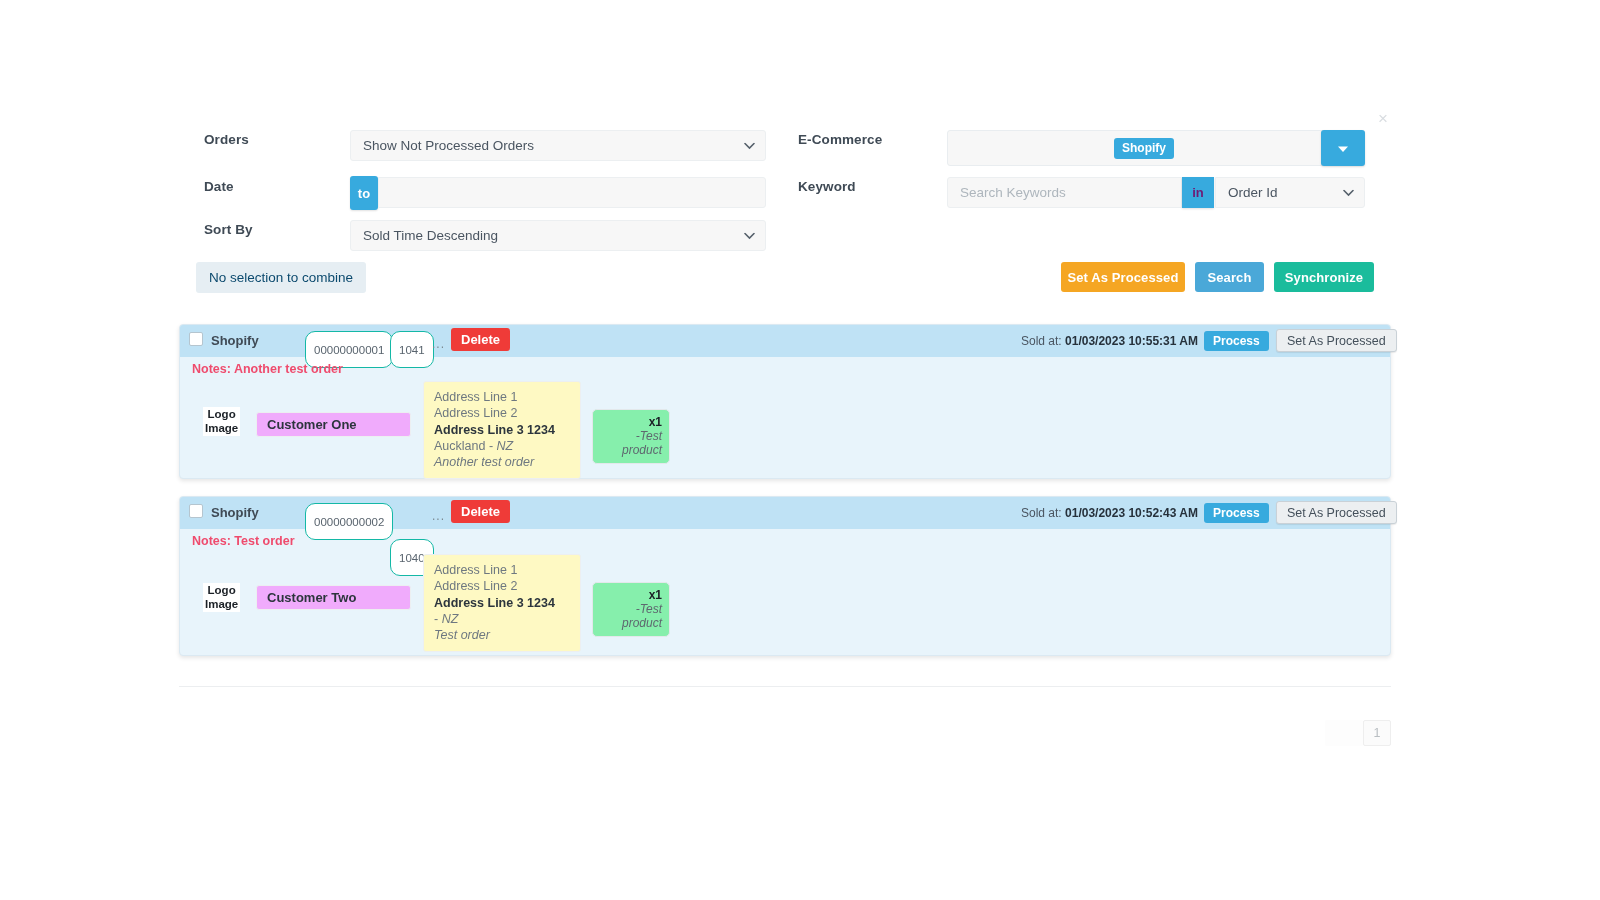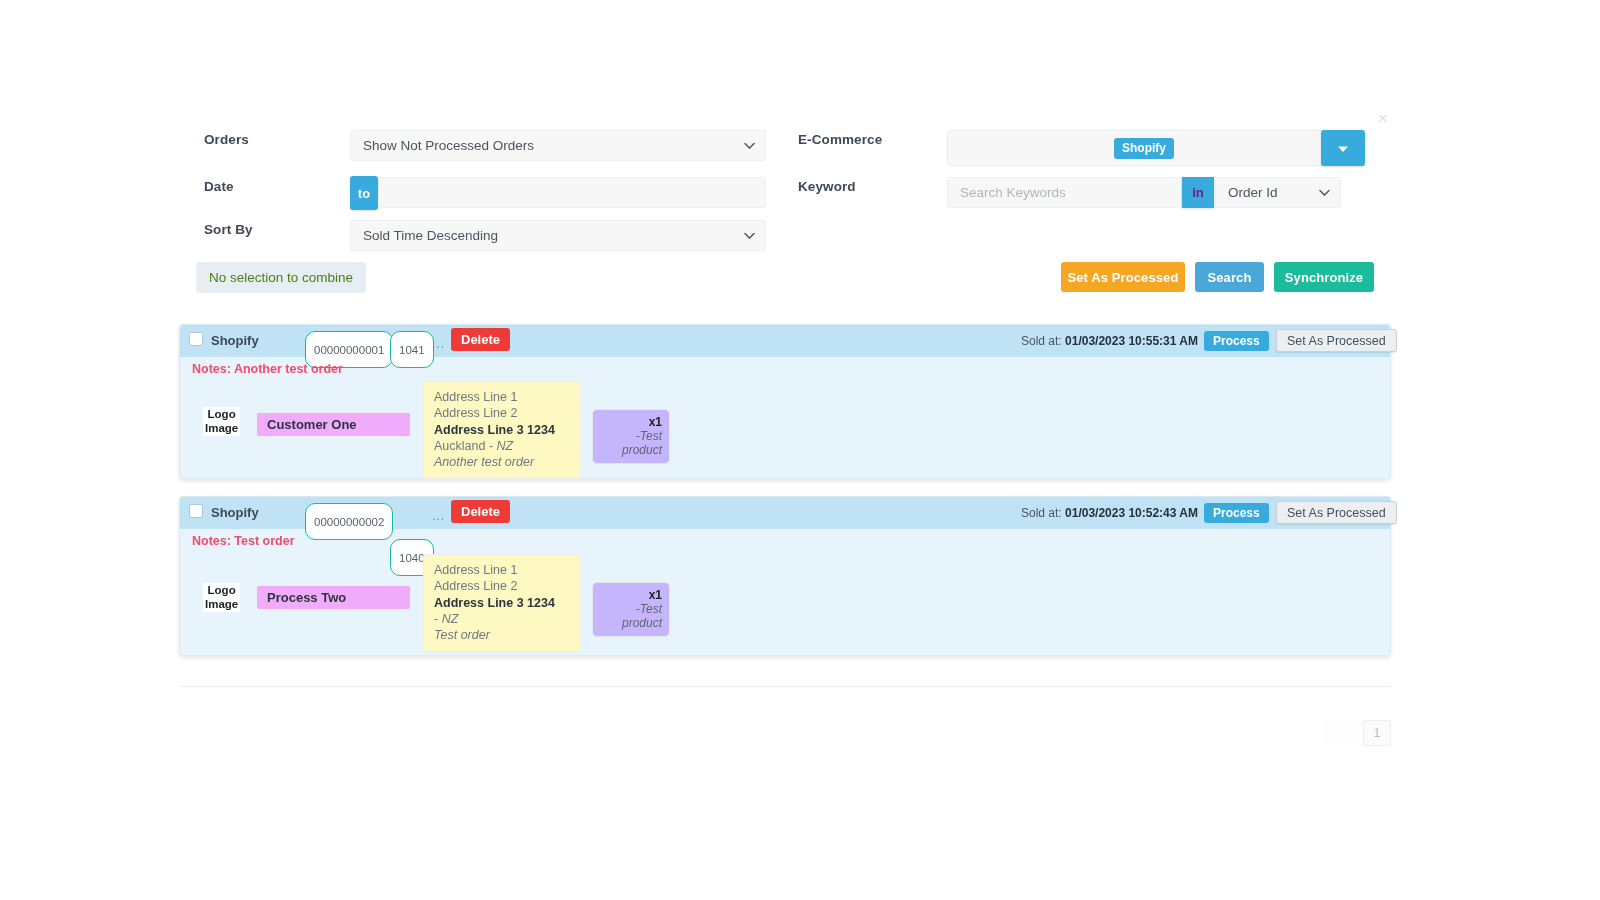--- a/index.html
+++ b/index.html
@@ -106,21 +106,21 @@
     position: absolute; height: 31px; width: 32px;
     background: #37aade; color: #701a75;
     font-size: 13px; font-weight: 600;
     display: flex; align-items: center; justify-content: center;
     box-shadow: 0 1px 2px rgba(0,0,0,.12);
   }
 
   
   .combine {
     position: absolute;
-    background: #e6eef3; color: #4d7c0f;
+    background: #e6eef3; color: #0c4a6e;
     border: none; border-radius: 3px;
     font-size: 13.5px;
     height: 31px; width: 170px;
     display: flex; align-items: center; justify-content: center;
     cursor: default;
     font-family: "Liberation Sans", sans-serif;
   }
 
   .btn {
     position: absolute; height: 30px;
@@ -231,21 +231,21 @@
     position: absolute;
     background: #fef9c3; border: 1px solid #eceff1; border-radius: 3px;
     padding: 7px 10px 8px 10px;
     width: 158px;
     font-size: 12.5px; line-height: 1.3; color: #6e7880;
   }
   .addr .b { font-weight: bold; color: #2c353d; }
   .addr .it { font-style: italic; }
   .prod {
     position: absolute;
-    background: #c4b5fd; border: 1px solid #e3e8eb; border-radius: 5px;
+    background: #86efac; border: 1px solid #e3e8eb; border-radius: 5px;
     width: 78px; padding: 5px 7px 6px 7px;
     text-align: right;
   }
   .prod .qty { font-size: 12px; font-weight: bold; color: #1b2026; }
   .prod .nm  { font-size: 12px; font-style: italic; color: #5e686f; }
 
   
   .divider {
     position: absolute; left: 179px; top: 686px;
     width: 1212px; height: 1px; background: #eceef0;
@@ -318,21 +318,21 @@
       </span>
     </div>
 
     <div class="flabel" style="left:798px; top:179px;">Keyword</div>
     <div class="kw-in" style="left:947px; top:177px; width:235px;">
       <span class="ph">Search Keywords</span>
     </div>
     <div class="kw-in-btn" style="left:1182px; top:177px;">
       <span>in</span>
     </div>
-    <div class="ctrl sel" style="left:1215px; top:177px; width:126px; border-radius:0 3px 3px 0;">
+    <div class="ctrl sel" style="left:1215px; top:177px; width:150px; border-radius:0 3px 3px 0;">
       <span>Order Id</span>
       <span class="caret">
         <svg width="11" height="7" viewBox="0 0 11 7">
             <path d="M1 1l4.5 4.5L10 1" fill="none" stroke="#55606b" stroke-width="1.6" stroke-linecap="round"></path>
           </svg>
       </span>
     </div>
 
     <div class="combine" style="left:196px; top:262px;">No selection to combine</div>
 
@@ -396,21 +396,21 @@
       <div class="sap" style="left:1096px;">Set As Processed</div>
     </div>
 
     <div class="notes" style="top:37px;">Notes: Test order</div>
 
     <div class="logo" style="left:23px; top:86px;">
       <div>Logo</div>
       <div>Image</div>
     </div>
 
-    <div class="cust" style="left:76px; top:88px;">Process Two</div>
+    <div class="cust" style="left:76px; top:88px;">Customer Two</div>
 
     <div class="addr" style="left:243px; top:57px;">
       <div>Address Line 1</div>
       <div>Address Line 2</div>
       <div class="b">Address Line 3 1234</div>
       <div>
         <span></span><span>- </span><span class="it">NZ</span>
       </div>
       <div class="it">Test order</div>
     </div>

